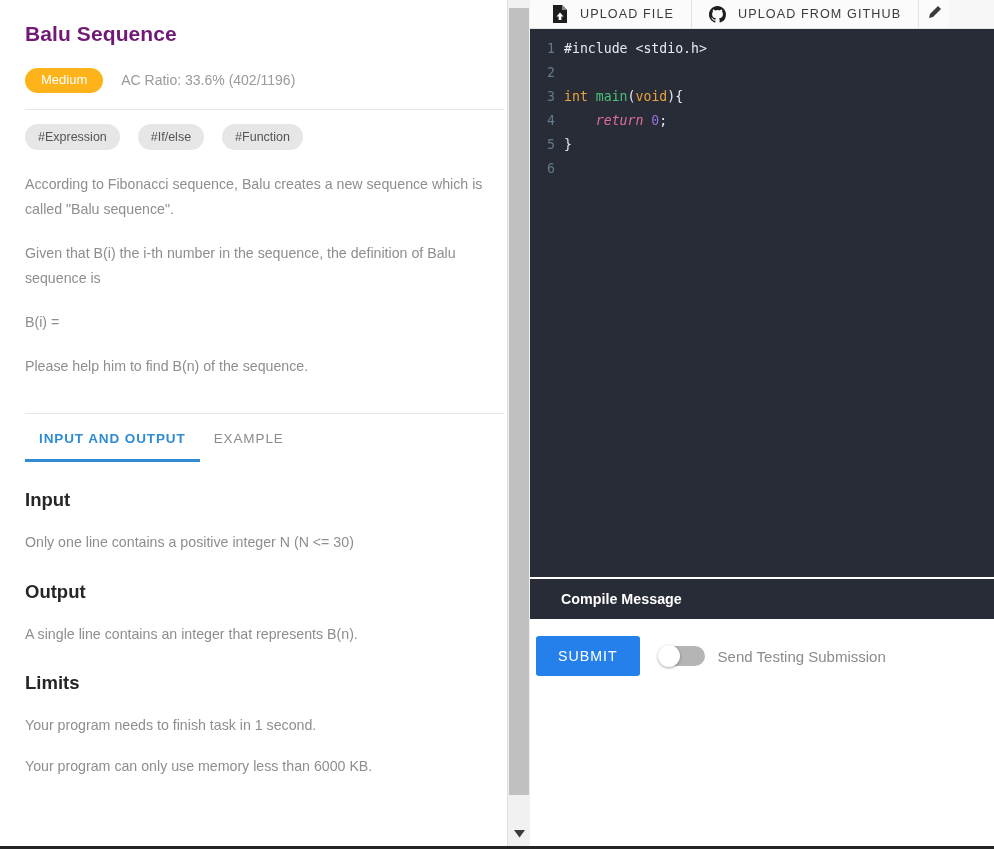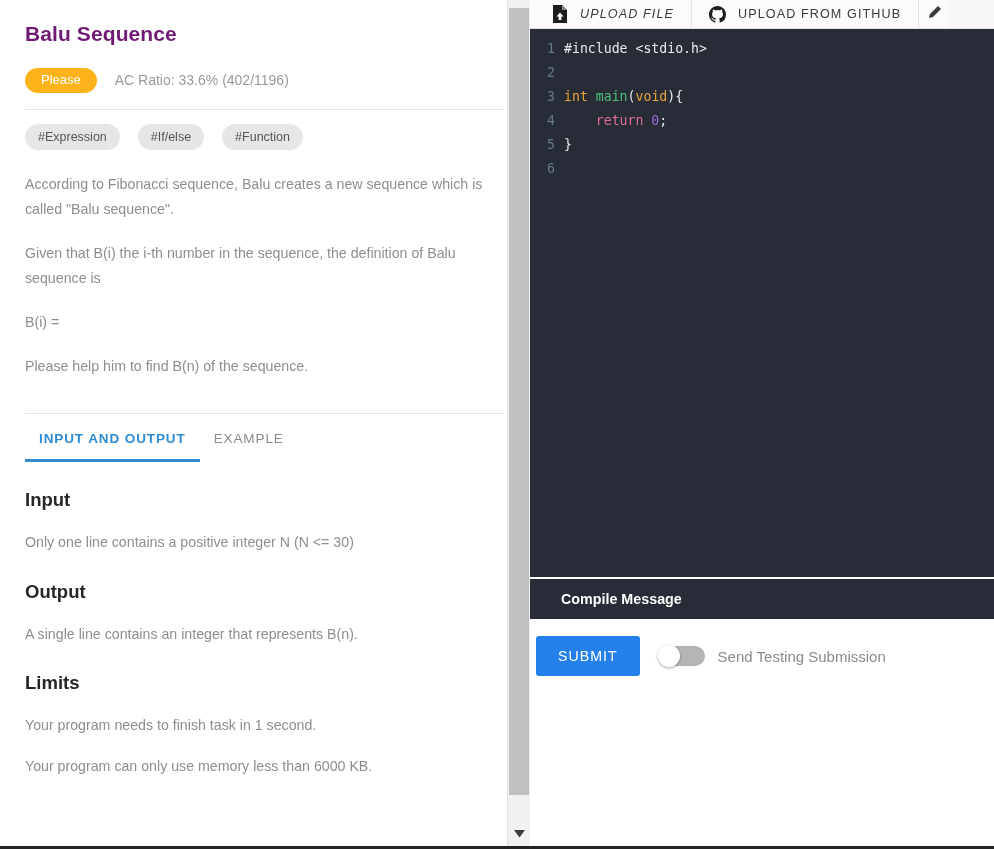--- a/index.html
+++ b/index.html
@@ -192,21 +192,21 @@
     gap: 12px;
     padding: 0 17px;
     border-right: 1px solid #e3e3e3;
     color: #3b3b3b;
     font-size: 12.6px;
     letter-spacing: 1.1px;
     cursor: pointer;
     background: #fbfbfb;
     white-space: nowrap;
   }
-  .etab:first-child { padding-left: 22px; font-style: italic; }
+  .etab:first-child { padding-left: 22px; }
   .etab-partial {
     padding: 0 8px;
     border-right: none;
     overflow: hidden;
   }
   .etab svg { display: block; flex: 0 0 auto; }
 
   .code-area {
     background: #282c37;
     height: 548px;
@@ -227,21 +227,21 @@
     flex: 0 0 34px;
     text-align: right;
     color: #64798c;
     padding-right: 9px;
     box-sizing: border-box;
     user-select: none;
   }
   .ctext { color: #e8eaee; }
   .tok-kw   { color: #e8a33d; }
   .tok-fn   { color: #4bc07a; }
-  .tok-ret  { color: #e16d9b; }
+  .tok-ret  { color: #e16d9b; font-style: italic; }
   .tok-num  { color: #9a6ee0; }
   .tok-punc { color: #e8eaee; }
 
   .compile-sep {
     height: 2px;
     background: #ffffff;
   }
   .compile-bar {
     background: #282c37;
     height: 40px;
@@ -303,21 +303,21 @@
 <body>
 
 <div class="page">
 
   <div class="left-panel">
     <div class="left-inner">
 
       <h1 class="problem-title">Balu Sequence</h1>
 
       <div class="meta-row">
-        <span class="badge">Please</span>
+        <span class="badge">Medium</span>
         <span class="ac-ratio">AC Ratio: 33.6% (402/1196)</span>
       </div>
 
       <div class="tags-row">
         <span class="tag">#Expression</span>
         <span class="tag">#If/else</span>
         <span class="tag">#Function</span>
       </div>
 
       <p class="desc-p">According to Fibonacci sequence, Balu creates a new sequence which is called "Balu sequence".</p>

